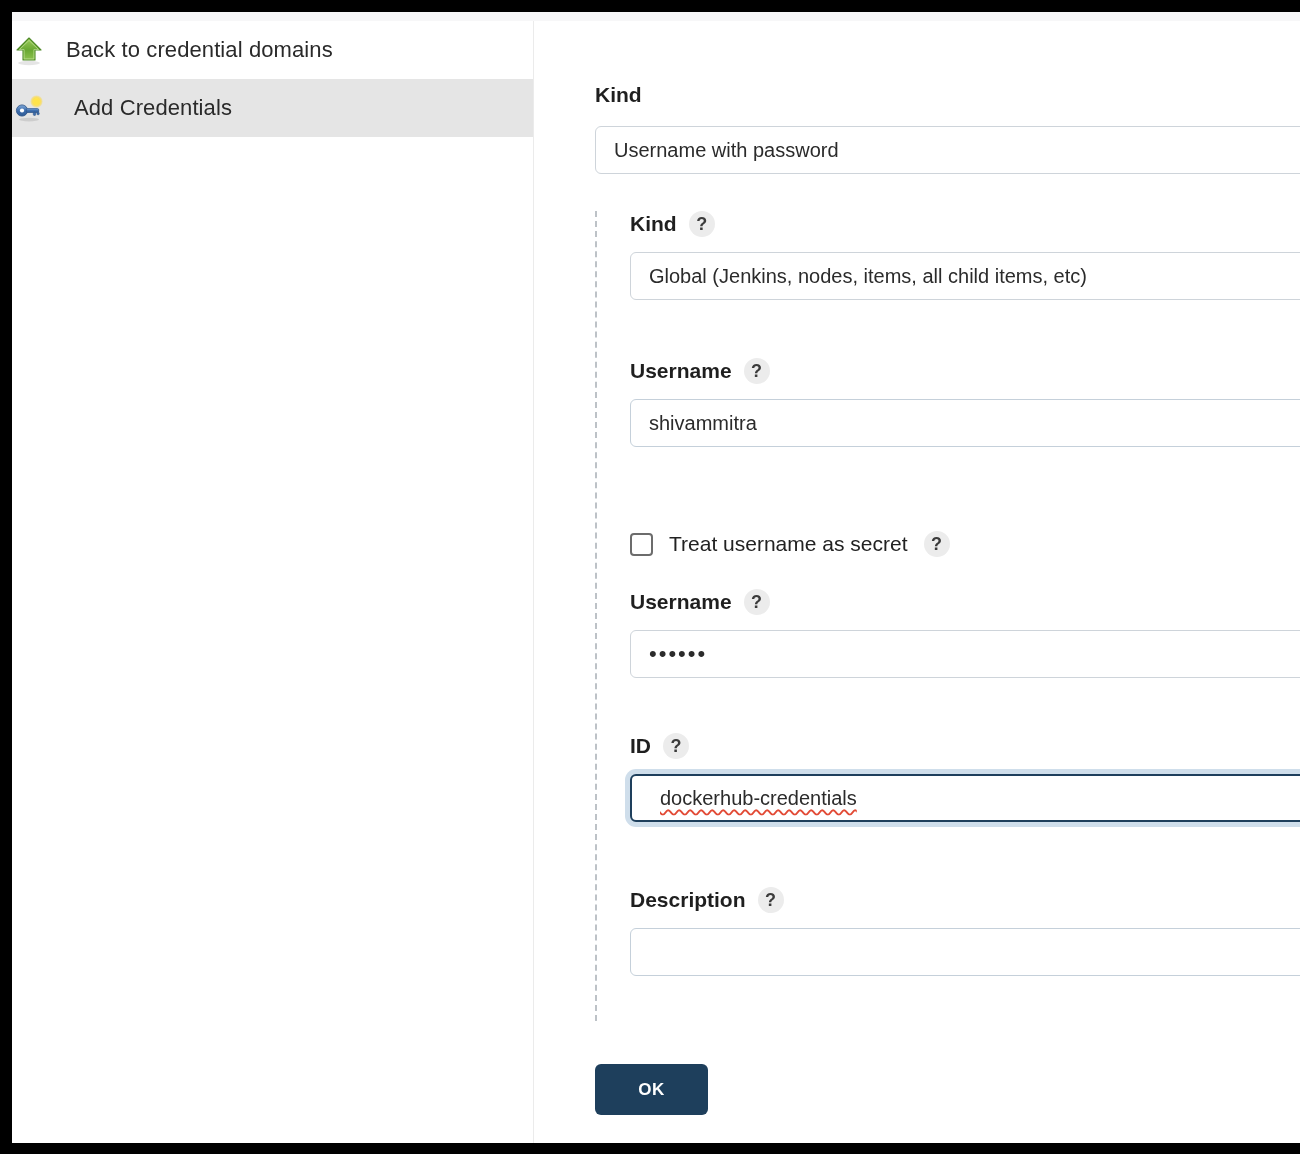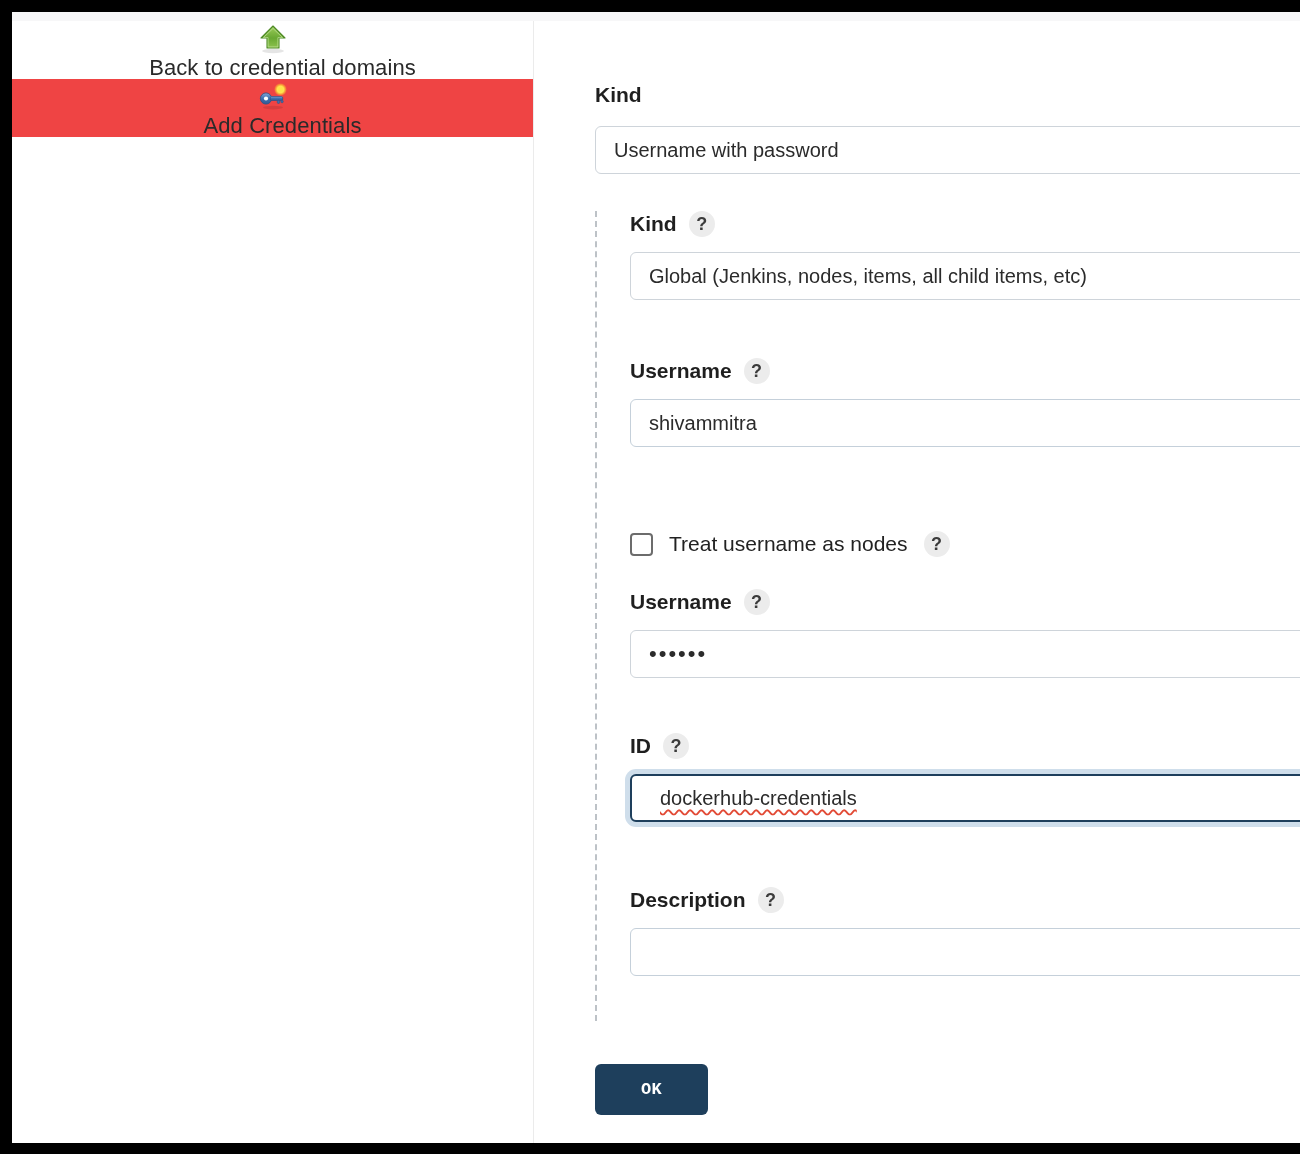--- a/index.html
+++ b/index.html
@@ -47,23 +47,22 @@
     height: 1122px;
     background: #ffffff;
     border-right: 1px solid #ebebeb;
   }
   .side-item {
     display: flex;
     align-items: center;
     height: 58px;
     box-sizing: border-box;
     cursor: pointer;
-    flex-direction: column;
-  }
-  .side-item.active { background: #ef4444; }
+  }
+  .side-item.active { background: #e5e5e5; gap: 8px; }
   .side-label {
     font-size: 22px;
     color: #2a2a2a;
     letter-spacing: .1px;
     margin-left: 20px;
     white-space: nowrap;
   }
   .side-icon {
     width: 34px; height: 34px;
     flex: 0 0 34px;
@@ -186,21 +185,21 @@
     left: 61px; top: 1043px;
     width: 113px; height: 51px;
     background: #1e3f5c;
     border: none;
     border-radius: 6px;
     color: #ffffff;
     font-size: 17px;
     font-weight: 700;
     letter-spacing: .4px;
     cursor: pointer;
-    font-family: Liberation Mono, monospace;
+    font-family: Liberation Sans, sans-serif;
   }
 </style>
 </head>
 <body>
 
 <div id="frame">
   <div id="page">
 
     <div id="top-strip"></div>
 
@@ -275,21 +274,21 @@
         <div class="field-group" style="top:147px;">
           <div class="row-label">
             <span>Username</span>
             <span class="help-icon">?</span>
           </div>
           <div class="field-input tinted" placeholder="">shivammitra</div>
         </div>
 
         <div id="checkbox-row" style="top:320px;">
           <span class="cbox"></span>
-          <span id="checkbox-label">Treat username as nodes</span>
+          <span id="checkbox-label">Treat username as secret</span>
           <span class="help-icon">?</span>
         </div>
 
         <div class="field-group" style="top:378px;">
           <div class="row-label">
             <span>Username</span>
             <span class="help-icon">?</span>
           </div>
           <div class="field-input pw-dots">••••••</div>
         </div>

